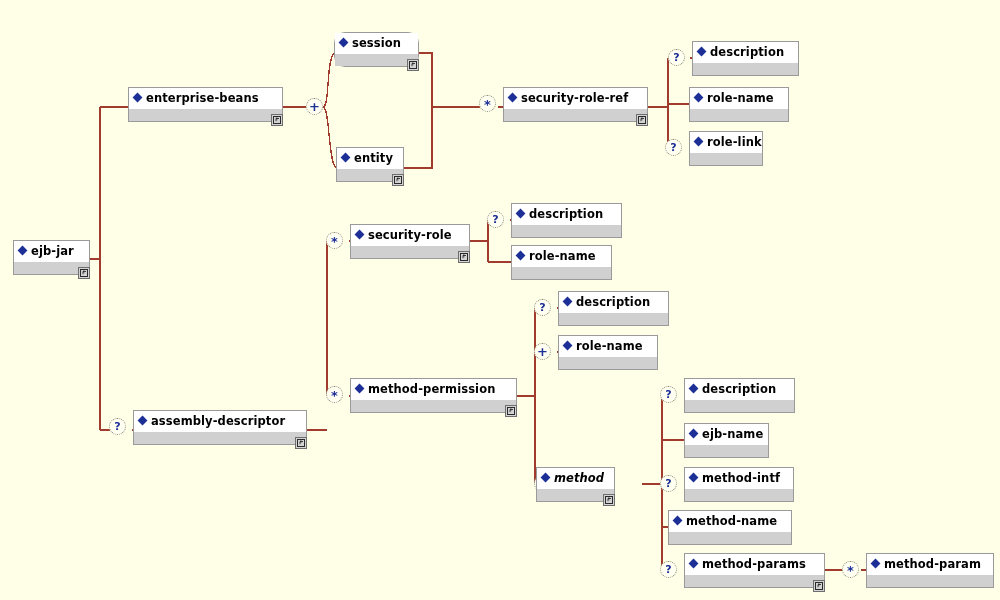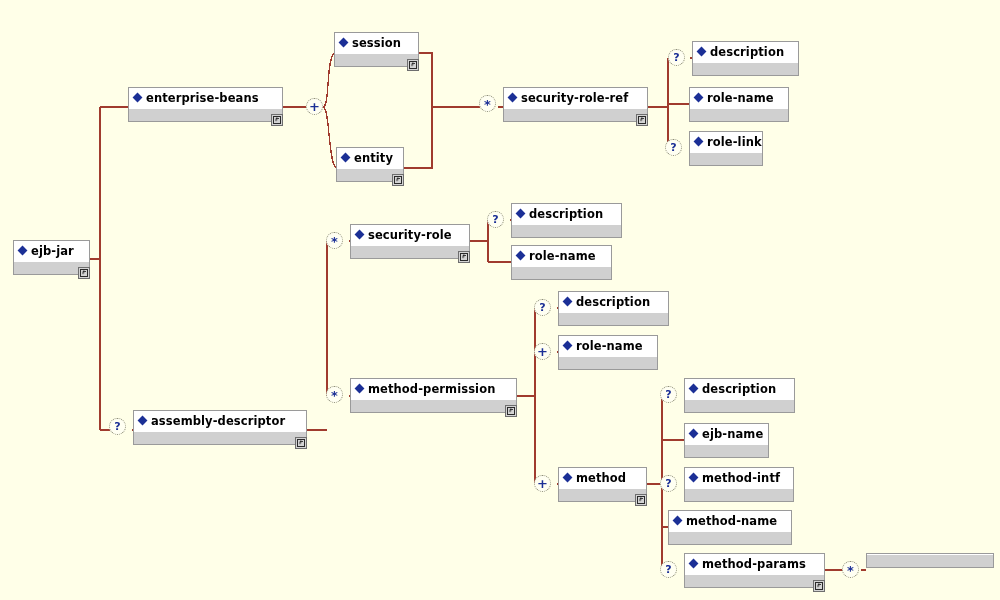--- a/index.html
+++ b/index.html
@@ -189,21 +189,21 @@
           <span class="nlabel">enterprise-beans</span>
         </div>
         <div class="nfoot"></div>
         <div class="expander">
           <svg width="10" height="10" viewBox="0 0 10 10" aria-hidden="true">
             <rect x="1.5" y="1.5" width="7" height="7" fill="none" stroke="#2a2a2a" stroke-width="1"></rect>
             <path d="M7 3.5 L4 3.5 L4 6.2 M4 3.5 L5.4 2.3 M4 3.5 L5.4 4.7" fill="none" stroke="#2a2a2a" stroke-width="0.9"></path>
           </svg>
         </div>
       </div>
-      <div class="node" style="left: 334px; top: 32px; width: 85px;">
+      <div class="node" style="left: 334px; top: 32px; width: 85px; border-radius: 11px;">
         <div class="nbody">
           <span class="diamond"></span>
           <span class="nlabel">session</span>
         </div>
         <div class="nfoot"></div>
         <div class="expander">
           <svg width="10" height="10" viewBox="0 0 10 10" aria-hidden="true">
             <rect x="1.5" y="1.5" width="7" height="7" fill="none" stroke="#2a2a2a" stroke-width="1"></rect>
             <path d="M7 3.5 L4 3.5 L4 6.2 M4 3.5 L5.4 2.3 M4 3.5 L5.4 4.7" fill="none" stroke="#2a2a2a" stroke-width="0.9"></path>
           </svg>
@@ -326,21 +326,21 @@
       </div>
       <div class="conn plus" style="left: 534px; top: 343px;">+</div>
       <div class="node" style="left: 558px; top: 335px; width: 100px;">
         <div class="nbody">
           <span class="diamond"></span>
           <span class="nlabel">role-name</span>
         </div>
         <div class="nfoot"></div>
       </div>
       <div class="conn plus" style="left: 534px; top: 475px;">+</div>
-      <div class="node" style="left: 558px; top: 467px; width: 89px;">
+      <div class="node" style="left: 536px; top: 467px; width: 79px; font-style: italic;">
         <div class="nbody">
           <span class="diamond"></span>
           <span class="nlabel">method</span>
         </div>
         <div class="nfoot"></div>
         <div class="expander">
           <svg width="10" height="10" viewBox="0 0 10 10" aria-hidden="true">
             <rect x="1.5" y="1.5" width="7" height="7" fill="none" stroke="#2a2a2a" stroke-width="1"></rect>
             <path d="M7 3.5 L4 3.5 L4 6.2 M4 3.5 L5.4 2.3 M4 3.5 L5.4 4.7" fill="none" stroke="#2a2a2a" stroke-width="0.9"></path>
           </svg>
@@ -385,18 +385,22 @@
         <div class="nfoot"></div>
         <div class="expander">
           <svg width="10" height="10" viewBox="0 0 10 10" aria-hidden="true">
             <rect x="1.5" y="1.5" width="7" height="7" fill="none" stroke="#2a2a2a" stroke-width="1"></rect>
             <path d="M7 3.5 L4 3.5 L4 6.2 M4 3.5 L5.4 2.3 M4 3.5 L5.4 4.7" fill="none" stroke="#2a2a2a" stroke-width="0.9"></path>
           </svg>
         </div>
       </div>
       <div class="conn star" style="left: 842px; top: 561px;">*</div>
       <div class="node" style="left: 866px; top: 553px; width: 128px;">
+        <div class="nbody">
+          <span class="diamond"></span>
+          <span class="nlabel">method-param</span>
+        </div>
         <div class="nfoot"></div>
       </div>
       <div class="conn plus" style="left: 306px; top: 98px;">+</div>
     </div>
 
 </div>
 
 </body></html>

